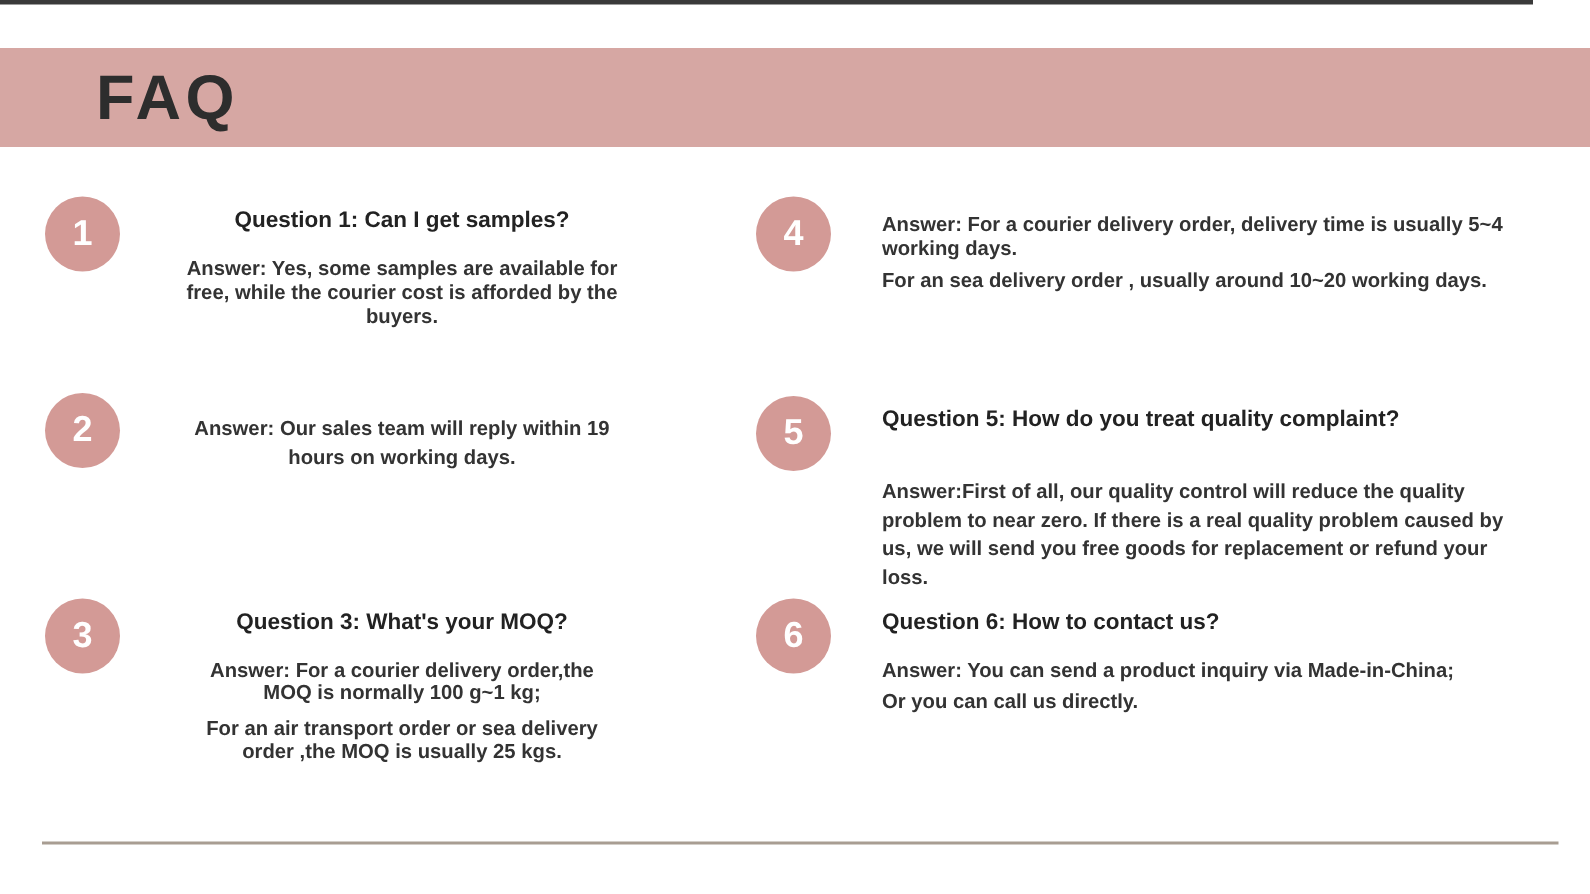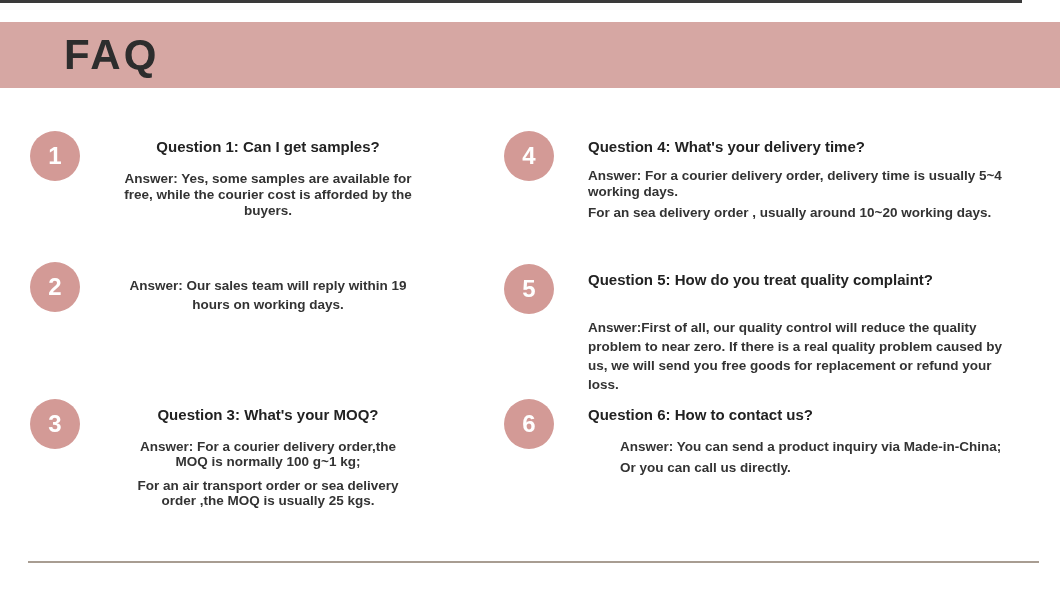--- a/index.html
+++ b/index.html
@@ -7,21 +7,21 @@
     width:1060px;height:596px;position:relative;overflow:hidden;
     background:#ffffff;
     font-family:"Liberation Sans","DejaVu Sans",sans-serif;
     -webkit-font-smoothing:antialiased;
   }
   .top-border{
     position:absolute;left:0;top:0;width:1022px;height:3px;
     background:var(--top-border,#3a3a3a);
   }
   .header-band{
-    position:absolute;left:0;top:22px;width:1060px;height:66px;
+    position:absolute;left:0;top:32px;width:1060px;height:66px;
     background:var(--accent,#d6a7a3);
     display:flex;align-items:center;
   }
   .page-title{
     margin:0 0 0 64px;
     font-size:42px;font-weight:bold;letter-spacing:3px;
     color:var(--heading-text,#2d2d2d);
   }
   .qa-item{position:absolute;display:flex;align-items:flex-start;}
   .item-1{left:30px;top:131px;}
@@ -50,21 +50,21 @@
   .qa-answer{
     margin:0;
     font-size:13.5px;color:var(--body-text,#333333);
     white-space:pre-line;
   }
   .item-1 .qa-answer{line-height:16px;}
   .item-2 .qa-answer{line-height:19px;}
   .item-3 .qa-answer{line-height:15px;}
   .item-4 .qa-answer{line-height:16px;}
   .item-5 .qa-answer{line-height:19px;}
-  .item-6 .qa-answer{line-height:15px;margin-left:32px;}
+  .item-6 .qa-answer{line-height:15px;}
   .item-3 .qa-answer + .qa-answer{margin-top:9px;}
   .item-4 .qa-answer + .qa-answer{margin-top:5px;}
   .item-6 .qa-answer + .qa-answer{margin-top:6px;}
   .bottom-divider{
     position:absolute;left:28px;top:561px;width:1011px;height:2px;
     background:var(--divider,#a89d92);
   }
 </style>
 </head>
 <body>
@@ -116,21 +116,20 @@
 order ,the MOQ is usually 25 kgs.</p>
       </div>
     </div>
   </section>
 
   <section class="qa-item col-right item-4">
     <div class="badge">
       <span>4</span>
     </div>
     <div class="qa-text">
-      <h3 class="qa-title">Question 4: What's your delivery time?</h3>
       <div class="qa-answers">
         <p class="qa-answer">Answer: For a courier delivery order, delivery time is usually 5~4
 working days.</p>
         <p class="qa-answer">For an sea delivery order , usually around 10~20 working days.</p>
       </div>
     </div>
   </section>
 
   <section class="qa-item col-right item-5">
     <div class="badge">

